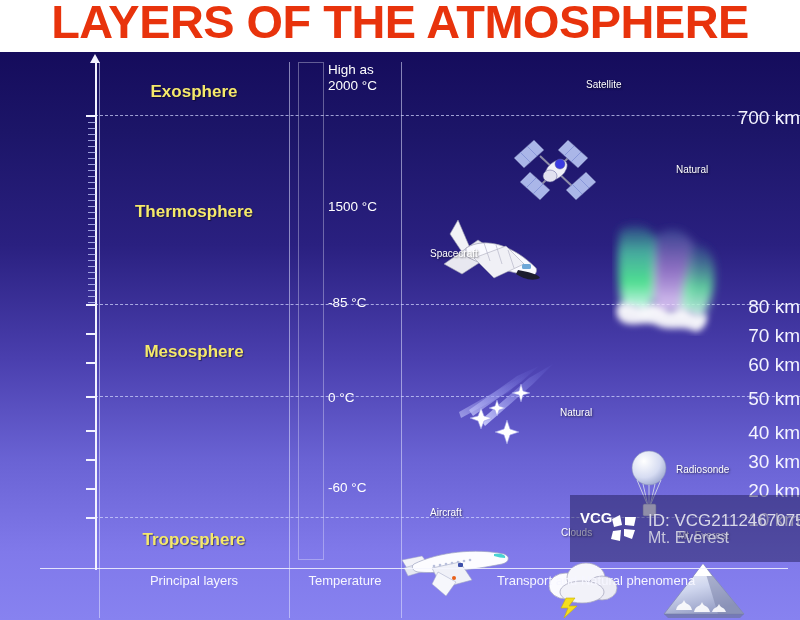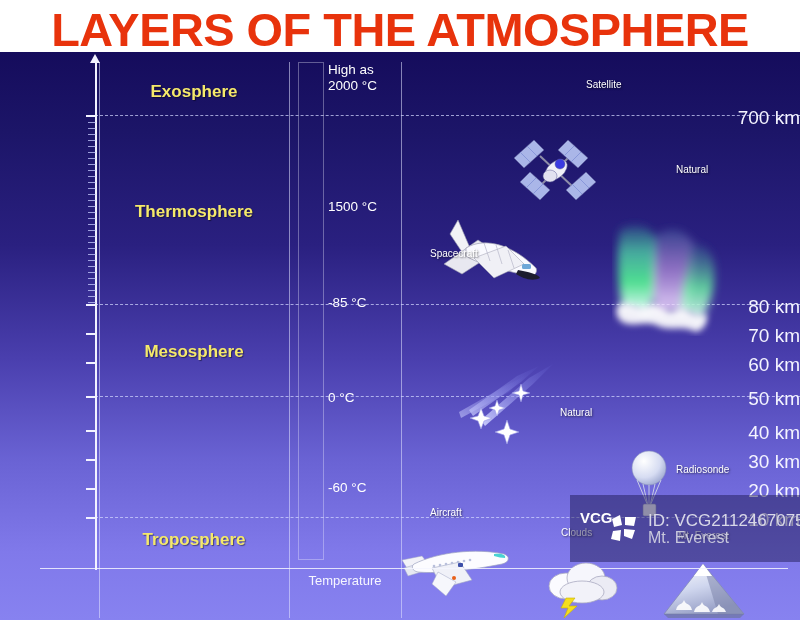--- a/index.html
+++ b/index.html
@@ -11,21 +11,21 @@
   }
 
   #stage {
     position: relative;
     width: 800px; height: 620px;
     background: #ffffff;
   }
 
   
   #title-bar {
-    position: absolute; left: 0; top: 8px;
+    position: absolute; left: 0; top: 0;
     width: 800px; height: 52px;
     background: #ffffff;
   }
   #title-text {
     position: absolute; left: 0; top: -5px;
     width: 800px;
     text-align: center;
     font-size: 46px;
     font-weight: bold;
     letter-spacing: -0.5px;
@@ -532,16 +532,18 @@
           <path d="M46,26 L57,27 L54,36 L46,33 Z"></path>
           <path d="M35,28 L43,27 L42,38 L33,36 Z"></path>
           <circle cx="45" cy="24" r="2.6" fill="none"></circle>
         </g>
       </svg>
       <div id="wm-id">ID: VCG211246707592</div>
       <div id="wm-cap">Mt. Everest</div>
     </div>
 
     <div id="footer-line"></div>
+    <div class="footer-cell" style="left:100px; width:188px;">Principal layers</div>
     <div class="footer-cell" style="left:290px; width:110px;">Temperature</div>
+    <div class="footer-cell" style="left:404px; width:384px;">Transport and Natural phenomena</div>
 
   </div>
 </div>
 
 </body></html>

